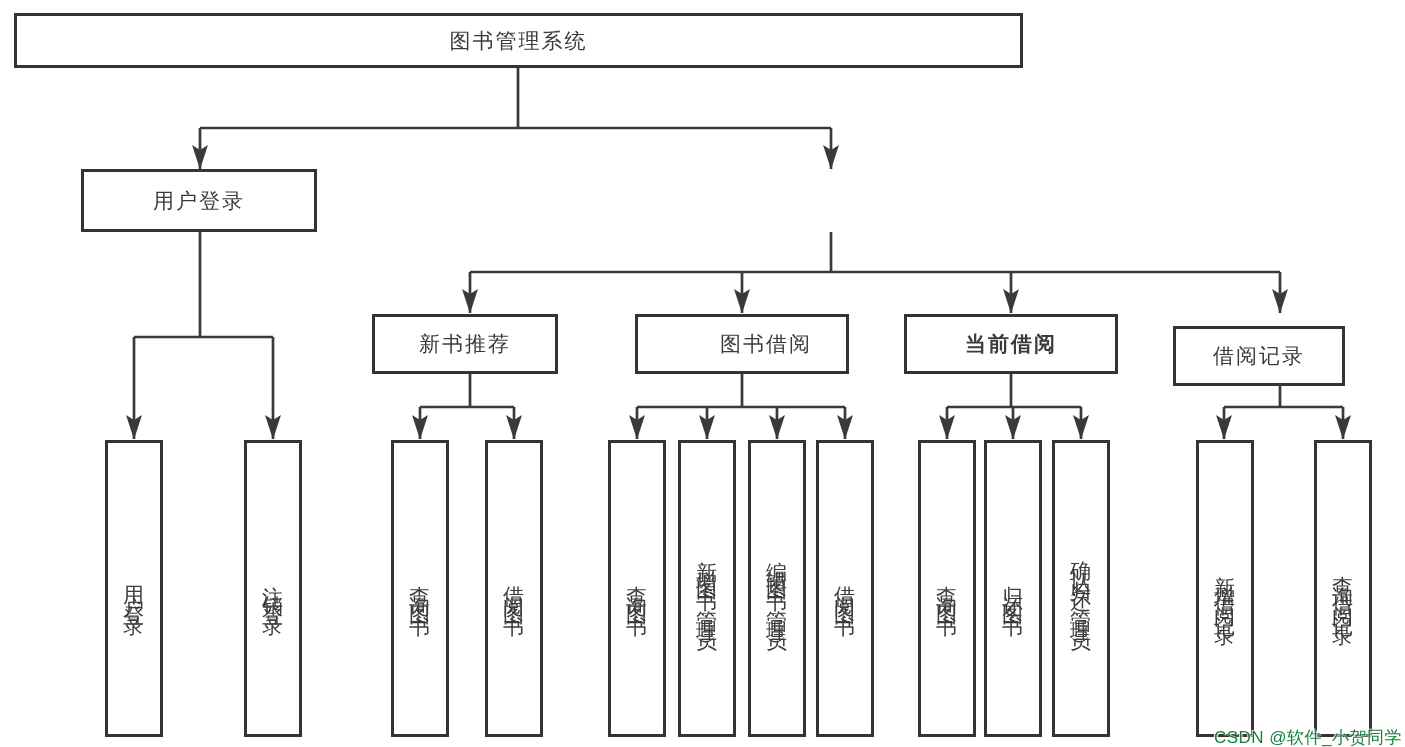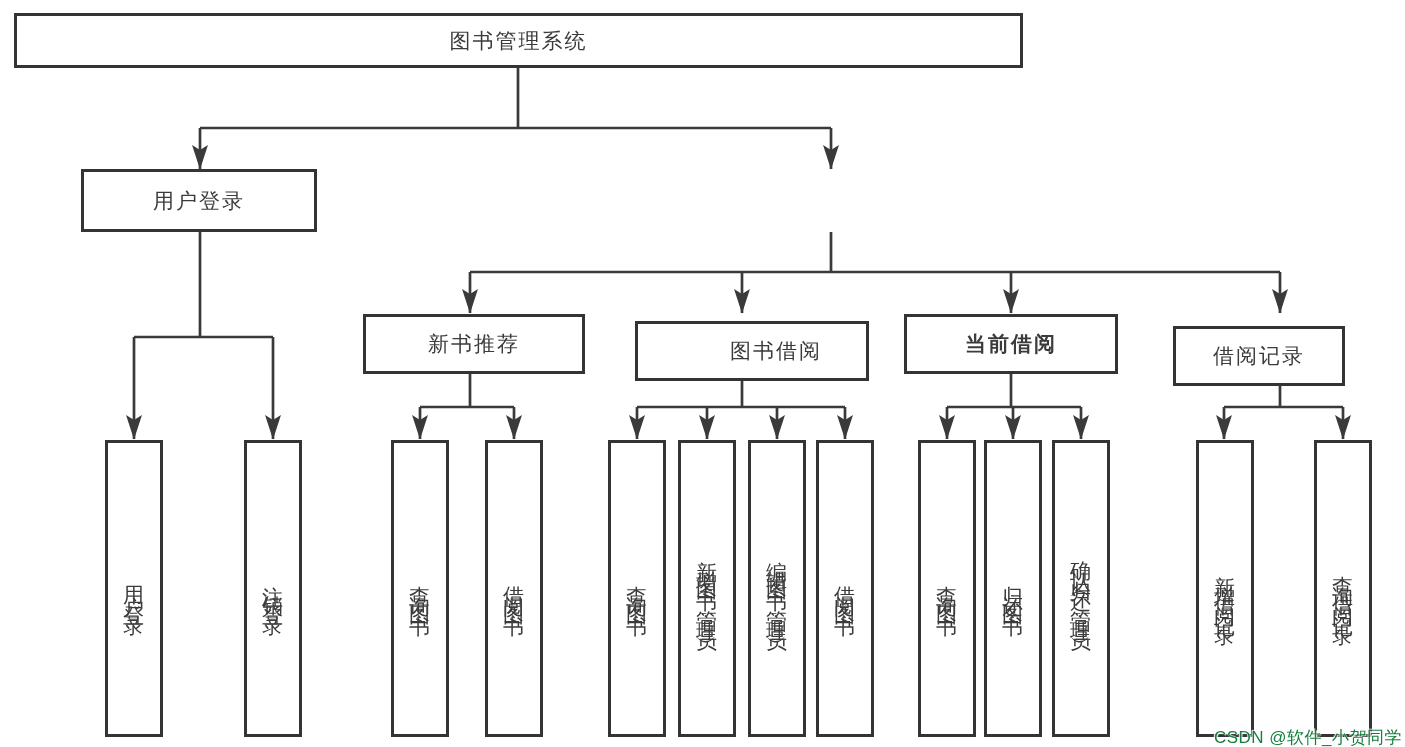--- a/index.html
+++ b/index.html
@@ -109,24 +109,24 @@
   </svg>
 
   <div class="box hbox" style="left:14px; top:13px; width:1009px; height:55px;">
     <span>图书管理系统</span>
   </div>
 
   <div class="box hbox" style="left:81px; top:169px; width:236px; height:63px;">
     <span>用户登录</span>
   </div>
 
-  <div class="box hbox" style="left:363px; top:314px; width:222px; height:60px;">
+  <div class="box hbox" style="left:372px; top:314px; width:186px; height:60px;">
     <span>新书推荐</span>
   </div>
-  <div class="box hbox" style="left:635px; top:321px; width:234px; height:60px;padding-left:48px;">
+  <div class="box hbox" style="left:635px; top:314px; width:214px; height:60px;padding-left:48px;">
     <span>图书借阅</span>
   </div>
   <div class="box hbox" style="left:904px; top:314px; width:214px; height:60px;font-weight:bold;">
     <span>当前借阅</span>
   </div>
   <div class="box hbox" style="left:1173px; top:326px; width:172px; height:60px;">
     <span>借阅记录</span>
   </div>
 
   <div class="box vbox" style="left:105px; top:440px; width:58px; height:297px;">

